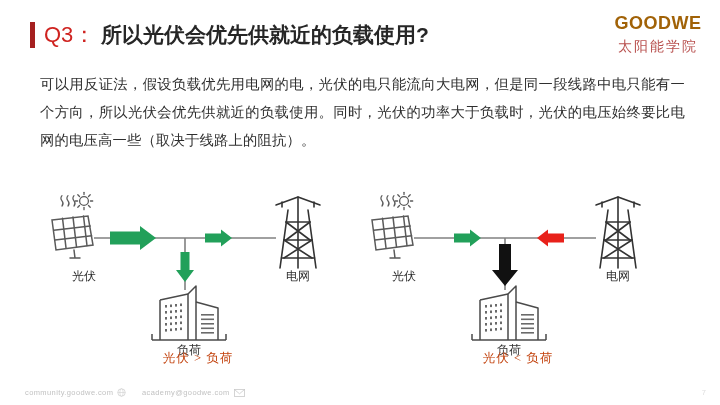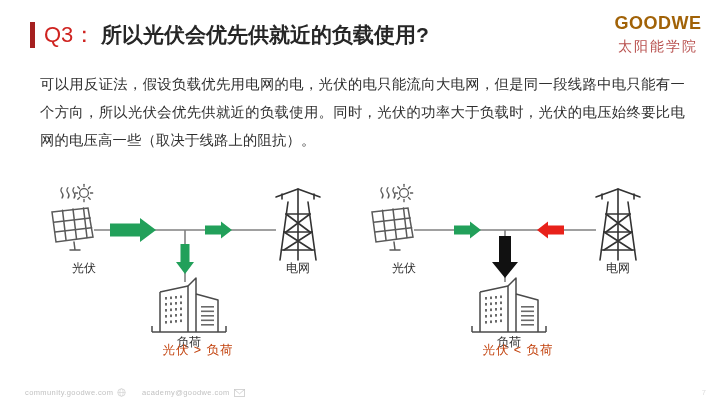--- a/index.html
+++ b/index.html
@@ -79,22 +79,23 @@
     font-size: 14.3px;
     line-height: 28px;
     color: #2f2f2f;
     text-align: justify;
     letter-spacing: 0.2px;
   }
 
   
   .diagram {
     position: absolute;
-    top: 182px;
+    top: 190px;
     height: 190px;
+    font-family: Liberation Serif, serif;
   }
   .diagram.left  { left: 48px;  width: 300px; }
   .diagram.right { left: 368px; width: 300px; }
 
   .dlabel {
     position: absolute;
     font-size: 12px;
     color: #2f2f2f;
     white-space: nowrap;
     text-align: center;

